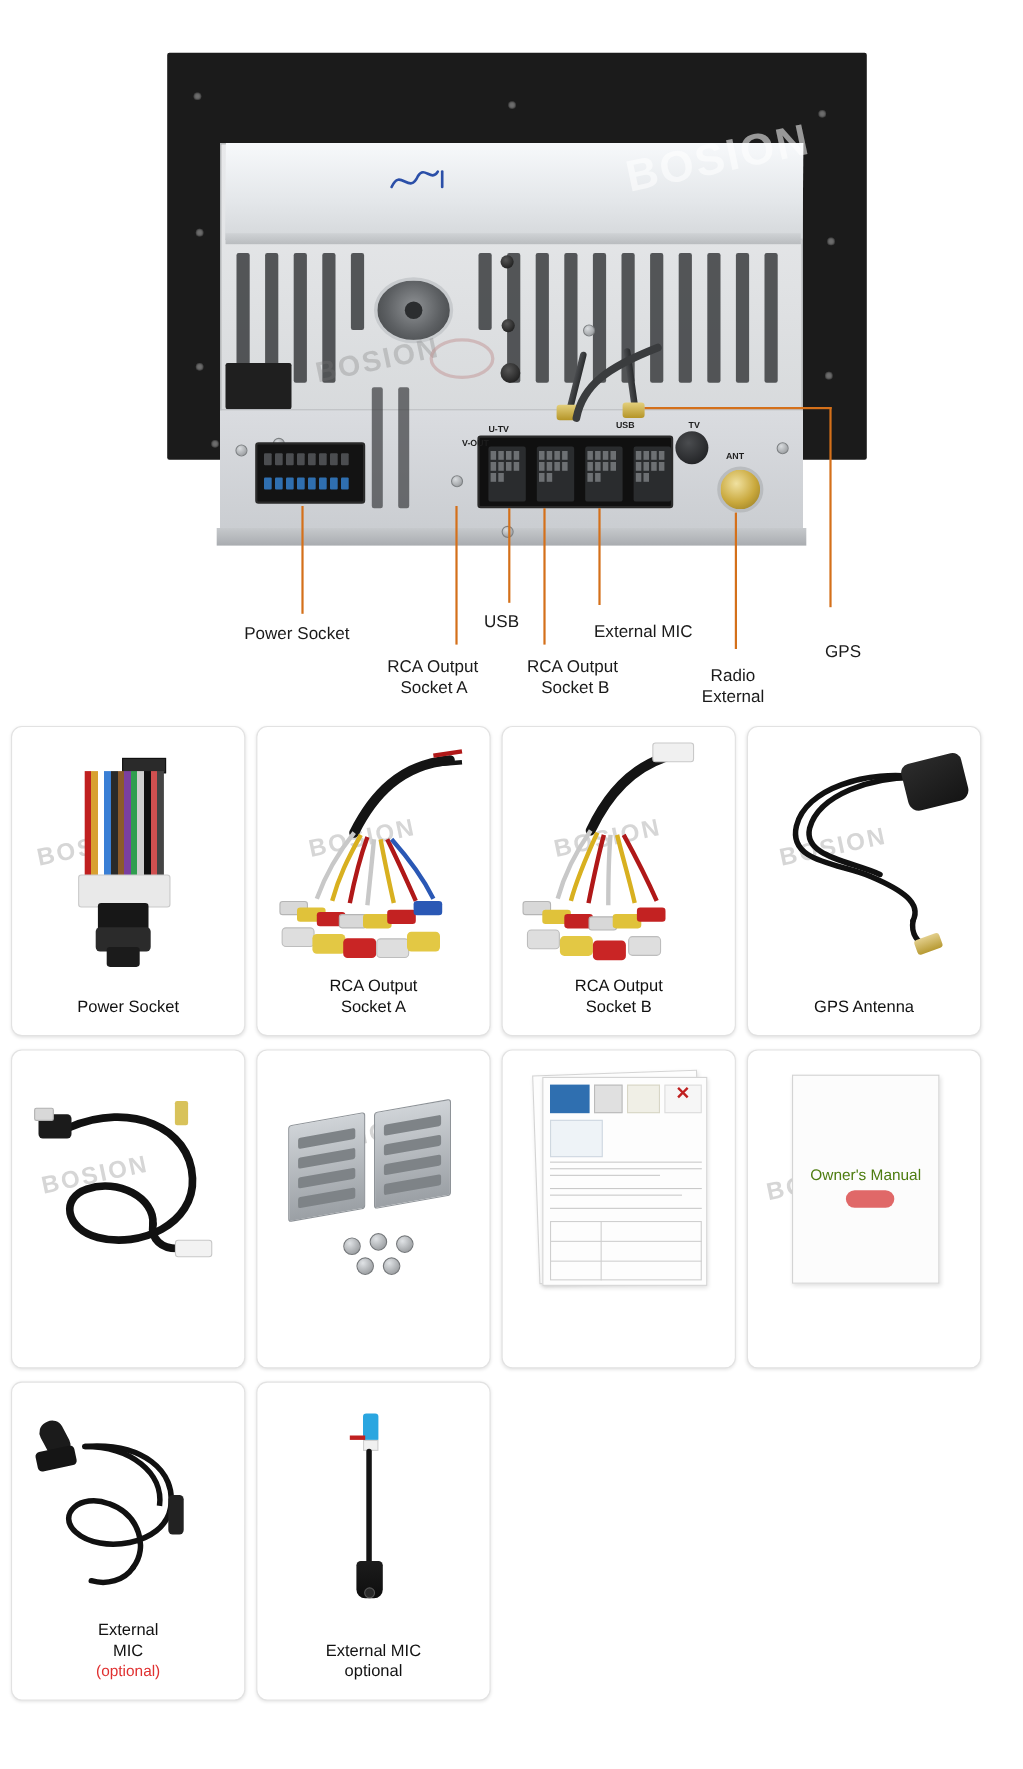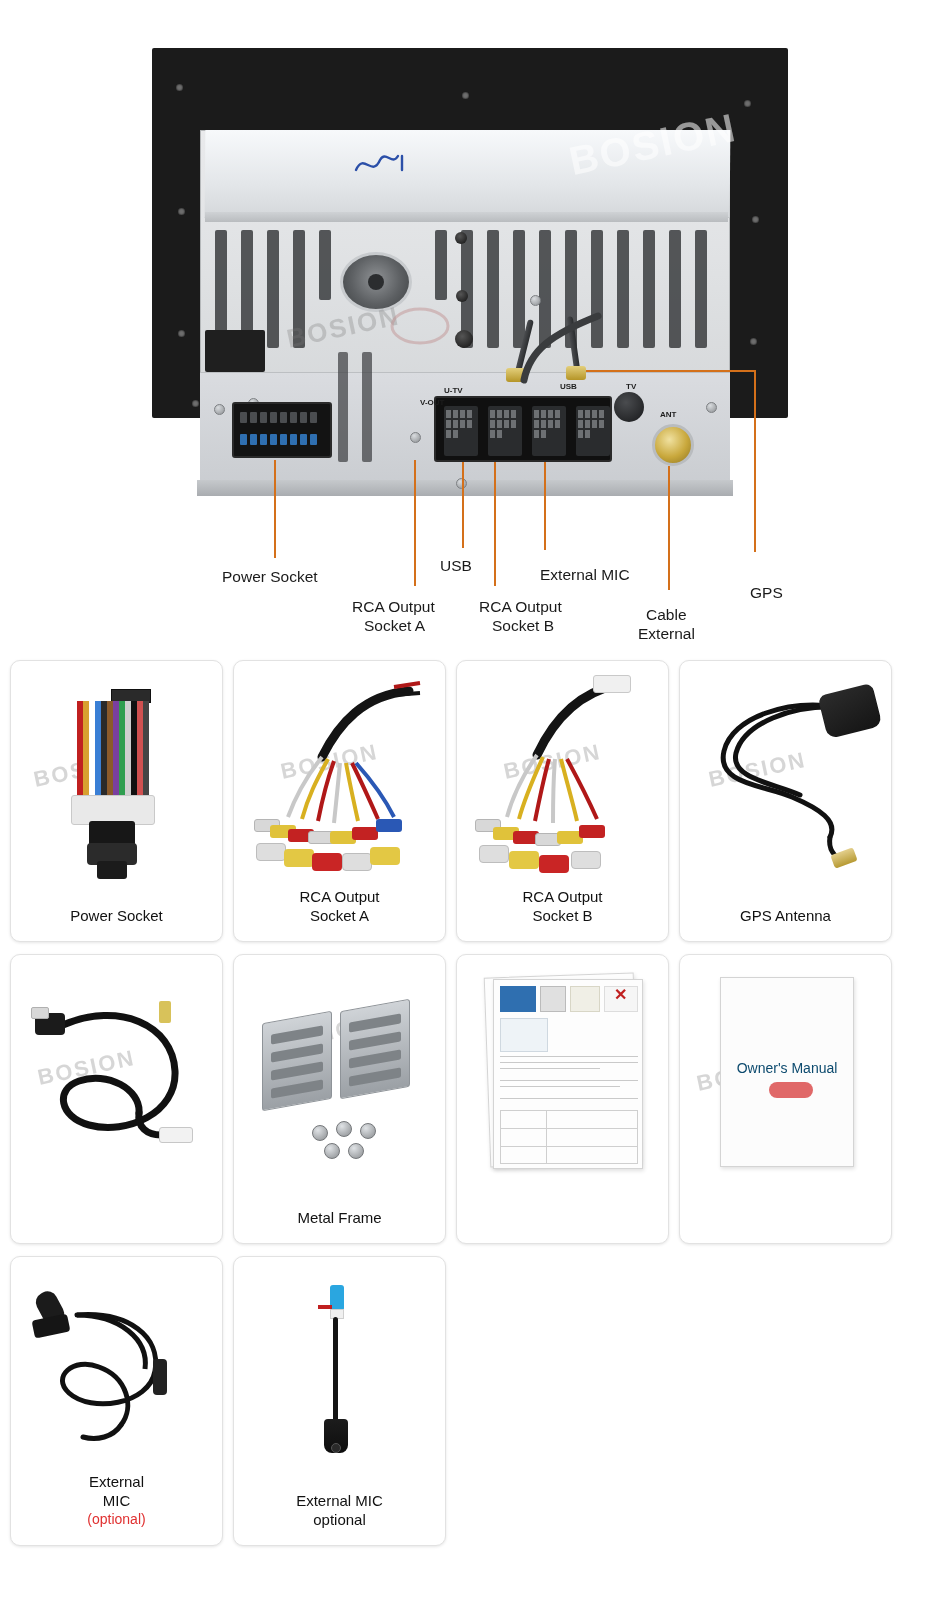--- a/index.html
+++ b/index.html
@@ -340,21 +340,21 @@
     <div class="lbl" style="left:440px;top:557px;">USB</div>
 
     <div class="lbl" style="left:352px;top:598px;">RCA Output</div>
     <div class="lbl" style="left:364px;top:617px;">Socket A</div>
 
     <div class="lbl" style="left:479px;top:598px;">RCA Output</div>
     <div class="lbl" style="left:492px;top:617px;">Socket B</div>
 
     <div class="lbl" style="left:540px;top:566px;">External MIC</div>
 
-    <div class="lbl" style="left:646px;top:606px;">Cable</div>
+    <div class="lbl" style="left:646px;top:606px;">Radio</div>
     <div class="lbl" style="left:638px;top:625px;">External</div>
 
     <div class="lbl" style="left:750px;top:584px;">GPS</div>
   </div>
 
   <div class="grid">
 
     <div class="row">
 
       <div class="card w-a h1">
@@ -492,23 +492,20 @@
             <div style="position:absolute;left:8px;top:30px;width:52px;height:10px;background:#7e8387;border-radius:2px;"></div>
             <div style="position:absolute;left:8px;top:48px;width:52px;height:10px;background:#7e8387;border-radius:2px;"></div>
             <div style="position:absolute;left:8px;top:66px;width:52px;height:10px;background:#7e8387;border-radius:2px;"></div>
           </div>
           <div class="screwhead" style="left:78px;top:170px;"></div>
           <div class="screwhead" style="left:102px;top:166px;"></div>
           <div class="screwhead" style="left:126px;top:168px;"></div>
           <div class="screwhead" style="left:90px;top:188px;"></div>
           <div class="screwhead" style="left:114px;top:188px;"></div>
         </div>
-        <div class="cap">
-          <span>Metal Frame</span>
-        </div>
       </div>
 
       <div class="card w-a h2">
         <div class="art">
           <div class="doc" style="left:30px;top:20px;width:150px;height:190px;transform:rotate(-2deg);"></div>
           <div class="doc" style="left:36px;top:24px;width:150px;height:190px;">
             <div style="position:absolute;left:6px;top:6px;width:36px;height:26px;background:#2f6fb0;"></div>
             <div style="position:absolute;left:46px;top:6px;width:26px;height:26px;background:#e0e0e0;border:1px solid #bbb;"></div>
             <div style="position:absolute;left:76px;top:6px;width:30px;height:26px;background:#f0efe6;border:1px solid #d8d6c6;"></div>
             <div style="position:absolute;left:110px;top:6px;width:34px;height:26px;background:#f6f6f6;border:1px solid #ddd;"></div>
@@ -525,21 +522,21 @@
             <div style="position:absolute;left:6px;top:166px;width:138px;height:1px;background:#cfcfcf;"></div>
             <div style="position:absolute;left:52px;top:130px;width:1px;height:54px;background:#cfcfcf;"></div>
           </div>
         </div>
       </div>
 
       <div class="card w-a h2">
         <div class="art">
           <div class="wm wm-dark" style="left:16px;top:106px;font-size:22px;">BOSION</div>
           <div class="doc" style="left:40px;top:22px;width:134px;height:190px;background:#fcfcfc;">
-            <div style="position:absolute;left:0;top:82px;width:100%;text-align:center;font-size:14px;color:#0c4a6e;">Owner's Manual</div>
+            <div style="position:absolute;left:0;top:82px;width:100%;text-align:center;font-size:14px;color:#4d7c0f;">Owner's Manual</div>
             <div style="position:absolute;left:48px;top:104px;width:44px;height:16px;border-radius:8px;background:#e06868;"></div>
           </div>
         </div>
       </div>
     </div>
 
     <div class="row">
 
       <div class="card w-a h3">
         <div class="art">

